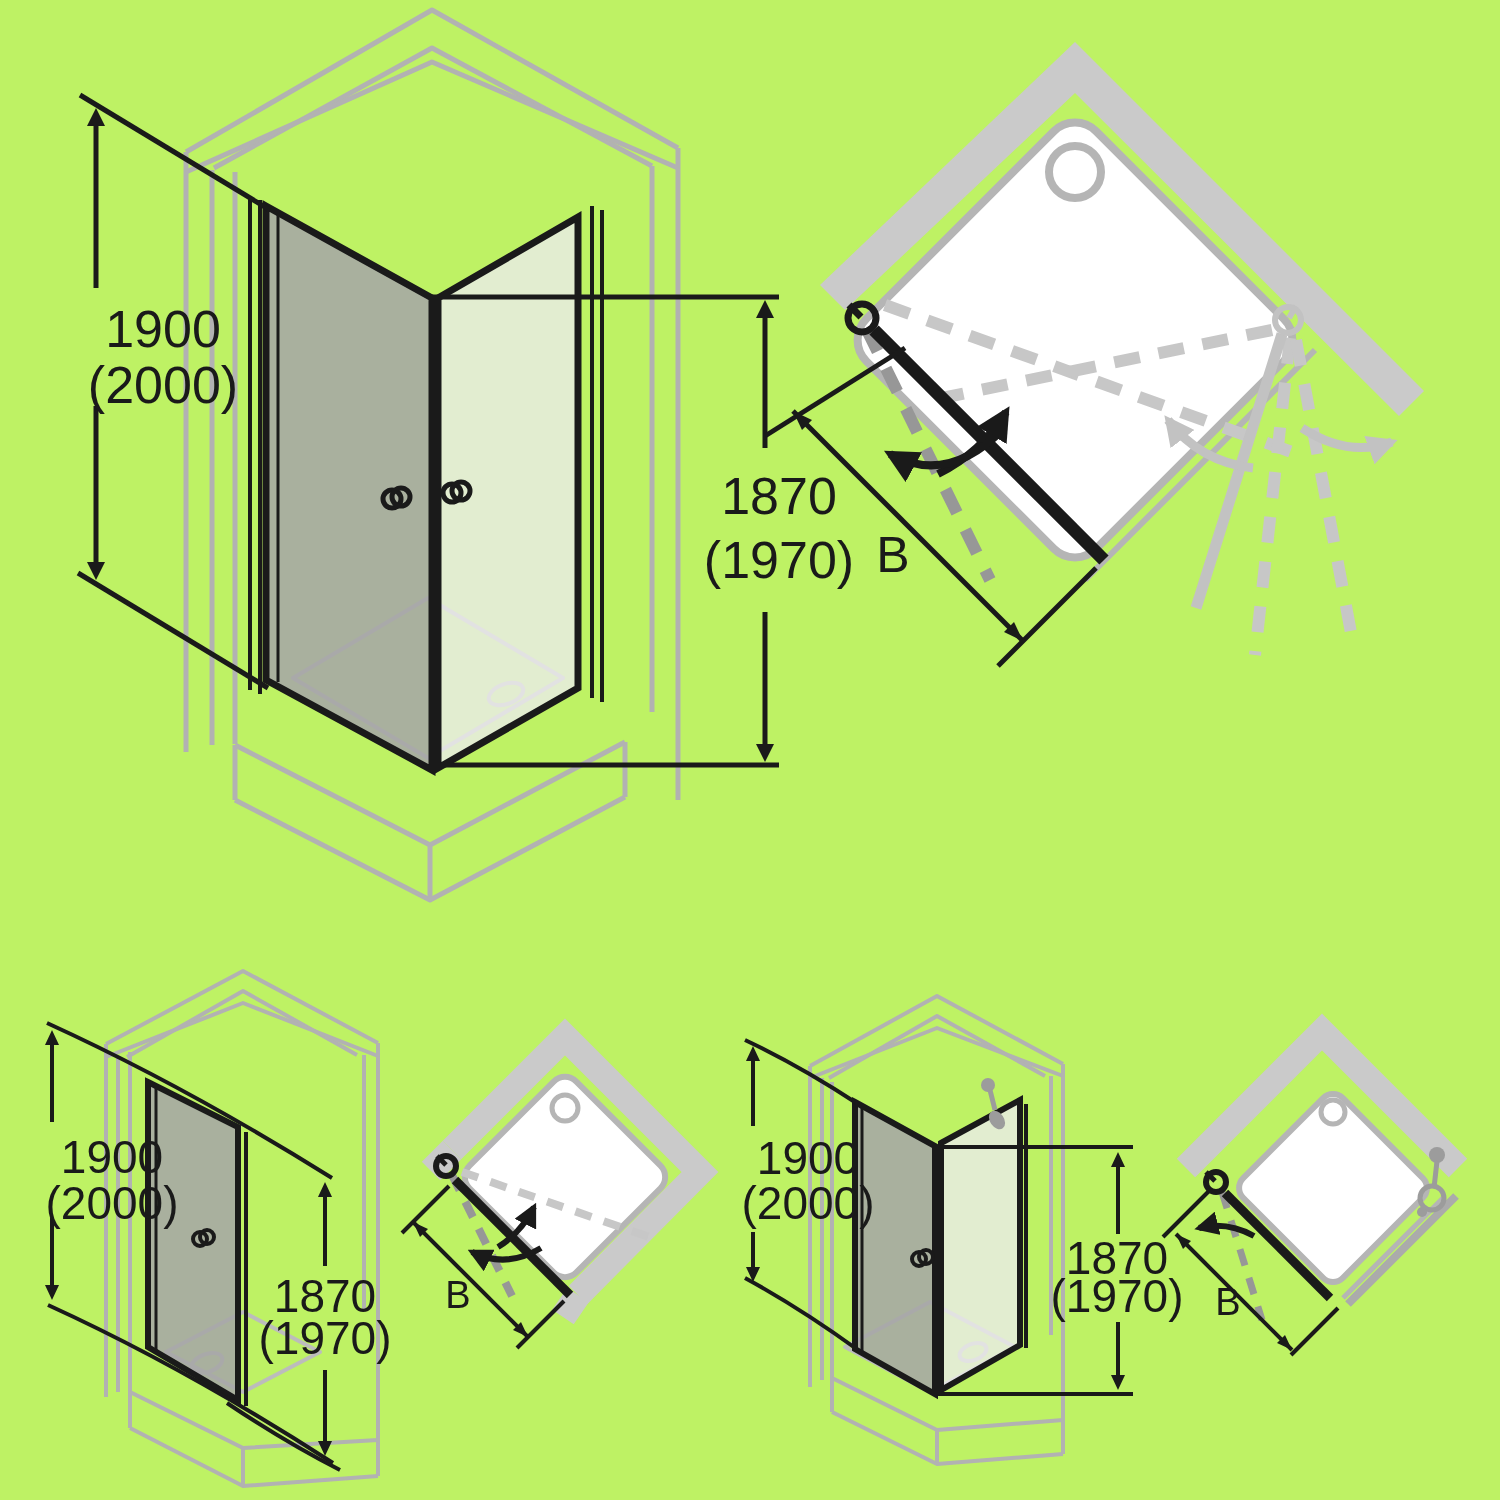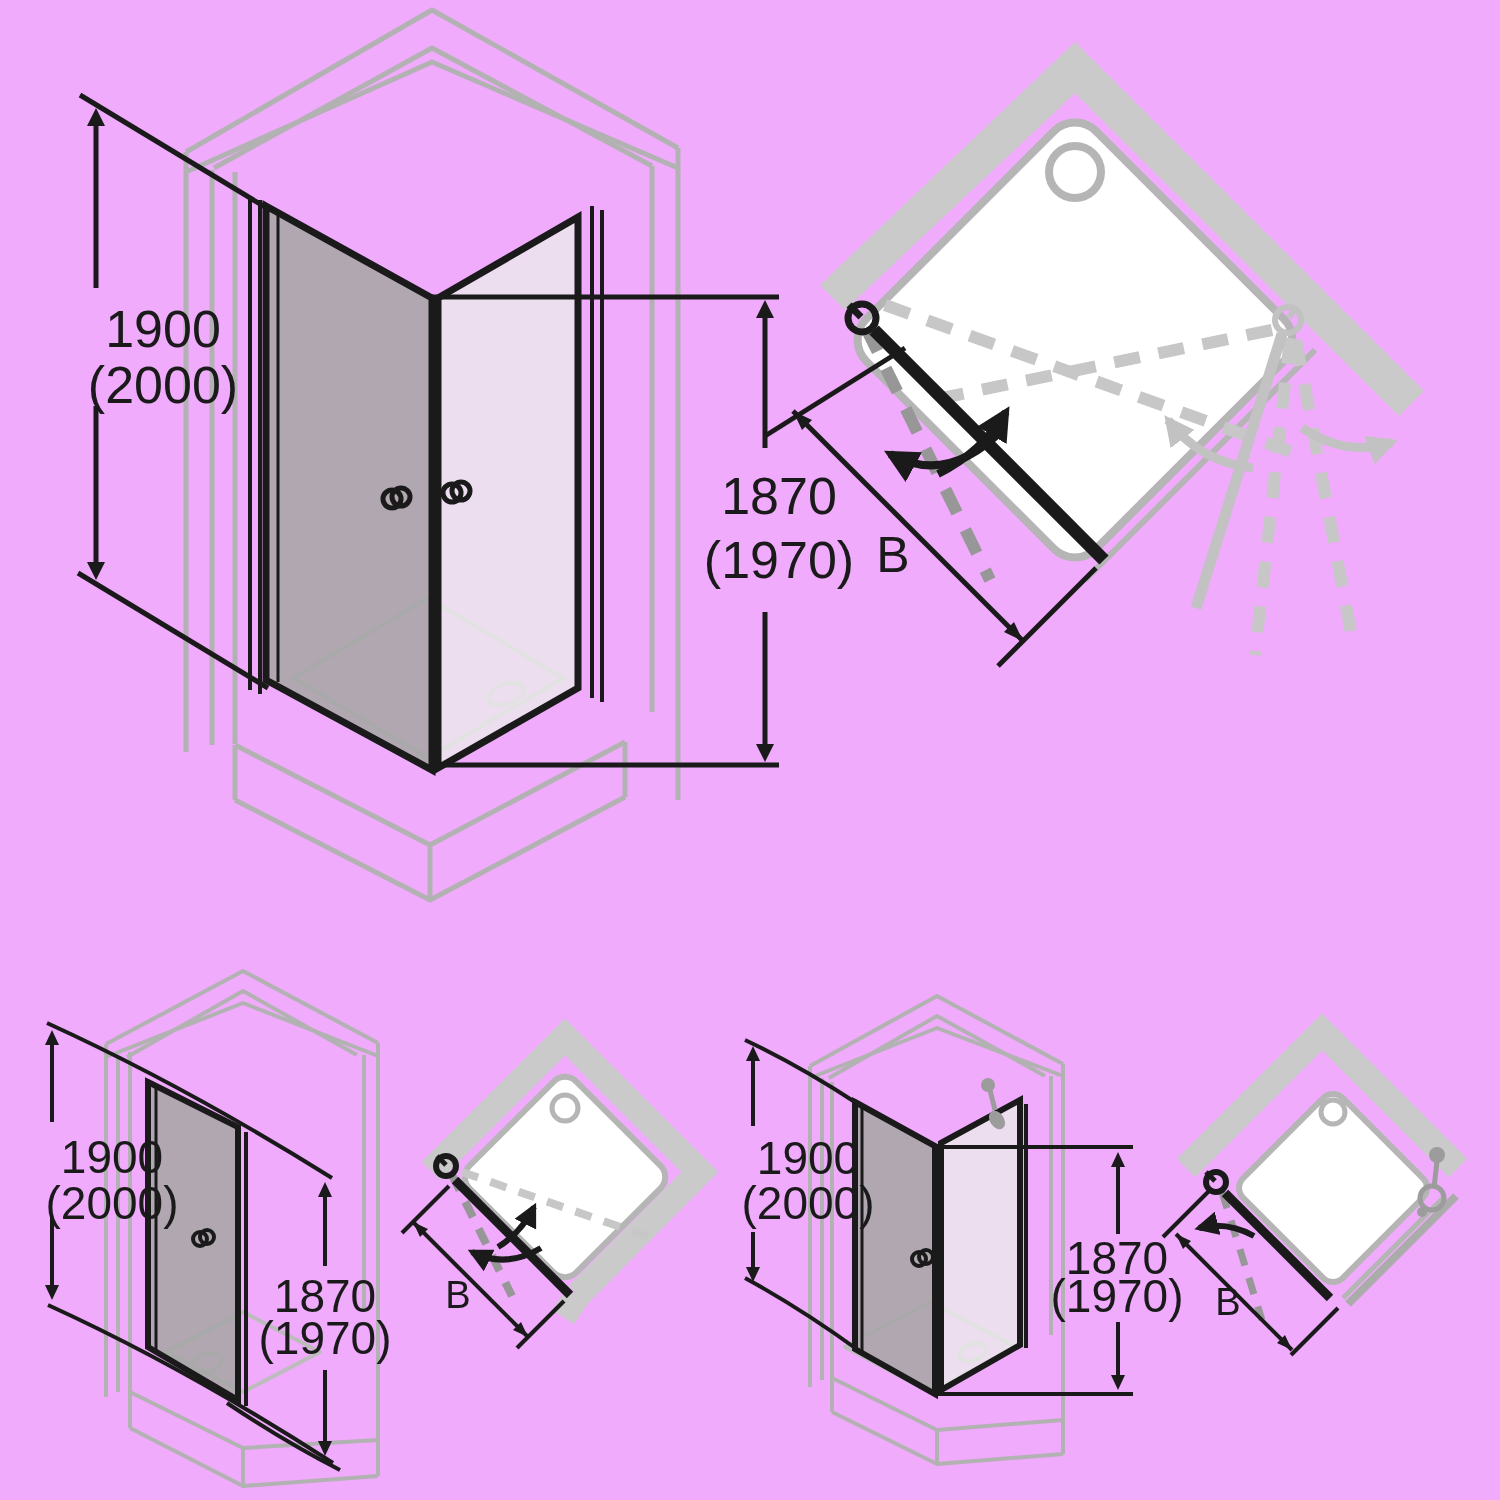--- a/index.html
+++ b/index.html
@@ -1,16 +1,16 @@
 <!DOCTYPE html>
 <html><head>
 <meta charset="utf-8">
 <style>
   html,body{margin:0;padding:0;background:#ffffff;}
-  .canvas{width:1500px;height:1500px;position:relative;background:#f0abfc;}
+  .canvas{width:1500px;height:1500px;position:relative;background:#bef264;}
   svg{display:block;}
   svg text{font-family:"Liberation Sans","DejaVu Sans",sans-serif;fill:#1a1a1a;text-anchor:middle;}
   .k{stroke:#1a1a1a;fill:none;}
   .ghost{stroke:#b2b2b2;fill:none;stroke-linejoin:round;}
   .tl{stroke:#b5b5b5;fill:none;}
   .dd{stroke:#979797;fill:none;}
   .dl{stroke:#c7c7c7;fill:none;}
   .gd{stroke:#c2c2c2;fill:none;}
 </style>
 </head>

